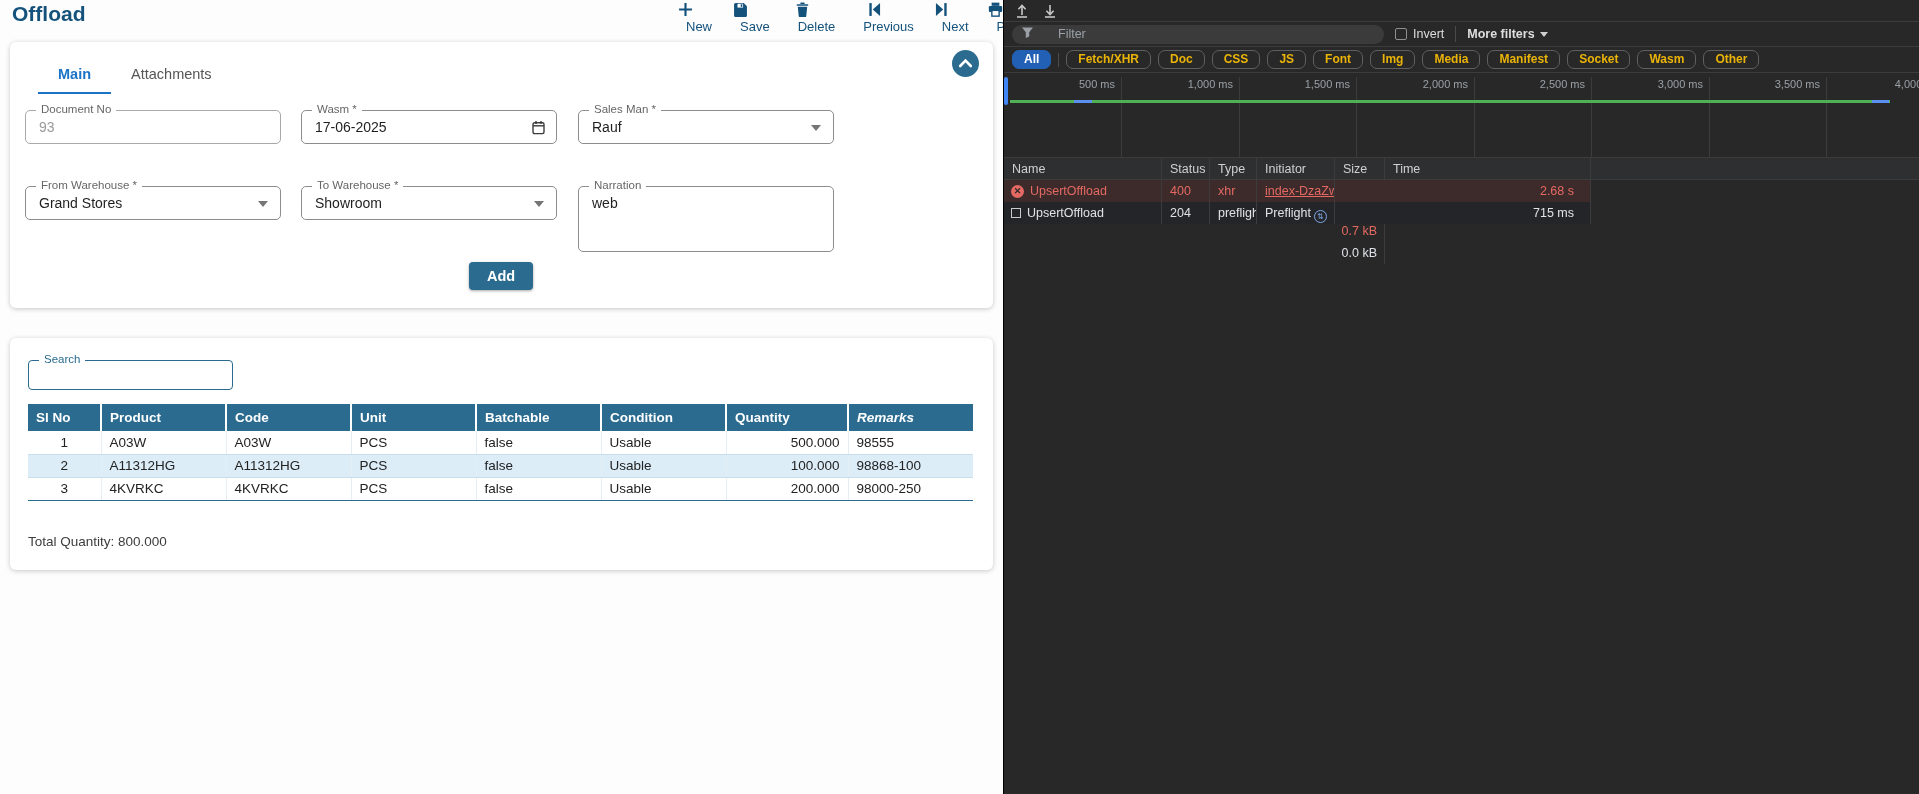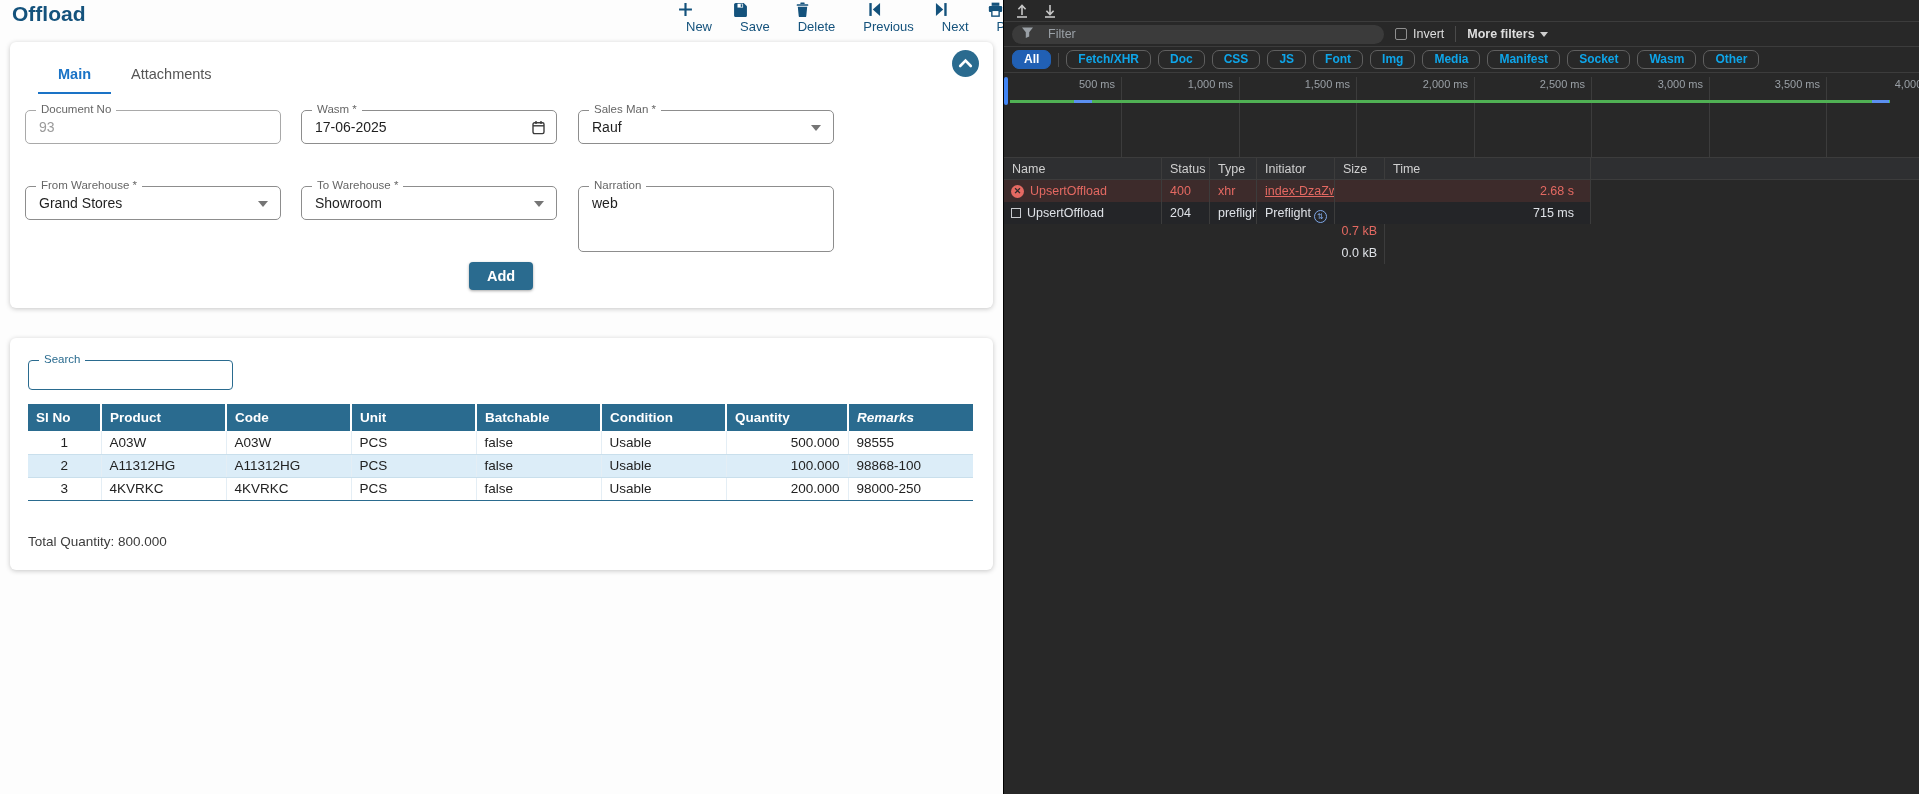--- a/index.html
+++ b/index.html
@@ -50,31 +50,31 @@
   .ta-c { text-align:center !important; }
   .ta-r { text-align:right !important; }
 
   .total-label { position:absolute; left:18px; top:196px; font-size:13.5px; color:#3c3c3c; }
 
   
   .devtools { position:absolute; left:1003px; top:0; width:916px; height:794px; background:#282828; color:#e8eaed; font-size:12.5px; border-left:1px solid #000; }
   .dt-top1 { position:relative; height:22px; border-bottom:1px solid #3c3c3c; }
   .dt-iconbtn { position:absolute; top:2px; cursor:pointer; }
   .dt-top2 { height:25px; border-bottom:1px solid #3c3c3c; display:flex; align-items:center; padding:0 8px; gap:11px; }
-  .filter-pill { width:372px; height:19px; background:#3b3b3b; border-radius:10px; display:flex; align-items:center; padding:0 9px; gap:14px; }
+  .filter-pill { width:372px; height:19px; background:#3b3b3b; border-radius:10px; display:flex; align-items:center; padding:0 9px; gap:24px; }
   .filter-input { flex:1; background:transparent; border:none; outline:none; color:#dedede; font-size:12.5px; font-family:"Liberation Sans",sans-serif; }
   .filter-input::placeholder { color:#9aa0a6; }
   .invert-wrap { display:flex; align-items:center; gap:6px; cursor:pointer; color:#dedede; }
   .checkbox { width:12px; height:12px; border:1.5px solid #8f8f8f; border-radius:2px; }
   .vdiv { width:1px; height:16px; background:#4a4a4a; }
   .more-filters { display:flex; align-items:center; gap:5px; color:#dedede; cursor:pointer;font-weight:bold; }
   .caret-sm { width:0; height:0; border-left:4px solid transparent; border-right:4px solid transparent; border-top:5px solid #cfcfcf; }
 
   .dt-chips { height:26px; display:flex; align-items:center; gap:7px; padding:0 8px; border-bottom:1px solid #3c3c3c; }
-  .chip { height:19px; line-height:16px; padding:0 11px; border:1px solid #5f5f5f; border-radius:7px; font-size:12px; font-weight:bold; color:#0ea5e9; cursor:pointer; white-space:nowrap; }
+  .chip { height:19px; line-height:16px; padding:0 11px; border:1px solid #5f5f5f; border-radius:7px; font-size:12px; font-weight:bold; color:#eab308; cursor:pointer; white-space:nowrap; }
   .chip.sel { background:#2160b4; border-color:#2160b4; color:#fff; }
   .chip-div { width:1px; height:14px; background:#4a4a4a; }
 
   .dt-waterfall { position:relative; height:85px; border-bottom:1px solid #3c3c3c; overflow:hidden; }
   .tickline { position:absolute; top:4px; bottom:0; width:1px; background:#3c3c3c; }
   .ticklabel { position:absolute; top:5px; width:82px; text-align:right; font-size:11px; color:#9aa0a6; }
   .ov-handle { position:absolute; left:0; top:4px; width:4px; height:28px; background:#4285f4; border-radius:3px; }
   .wf-green { position:absolute; top:27px; left:6px; width:880px; height:3px; background:#50b154; }
   .wf-blue { position:absolute; top:27px; height:3px; background:#5b8ff0; }
 

